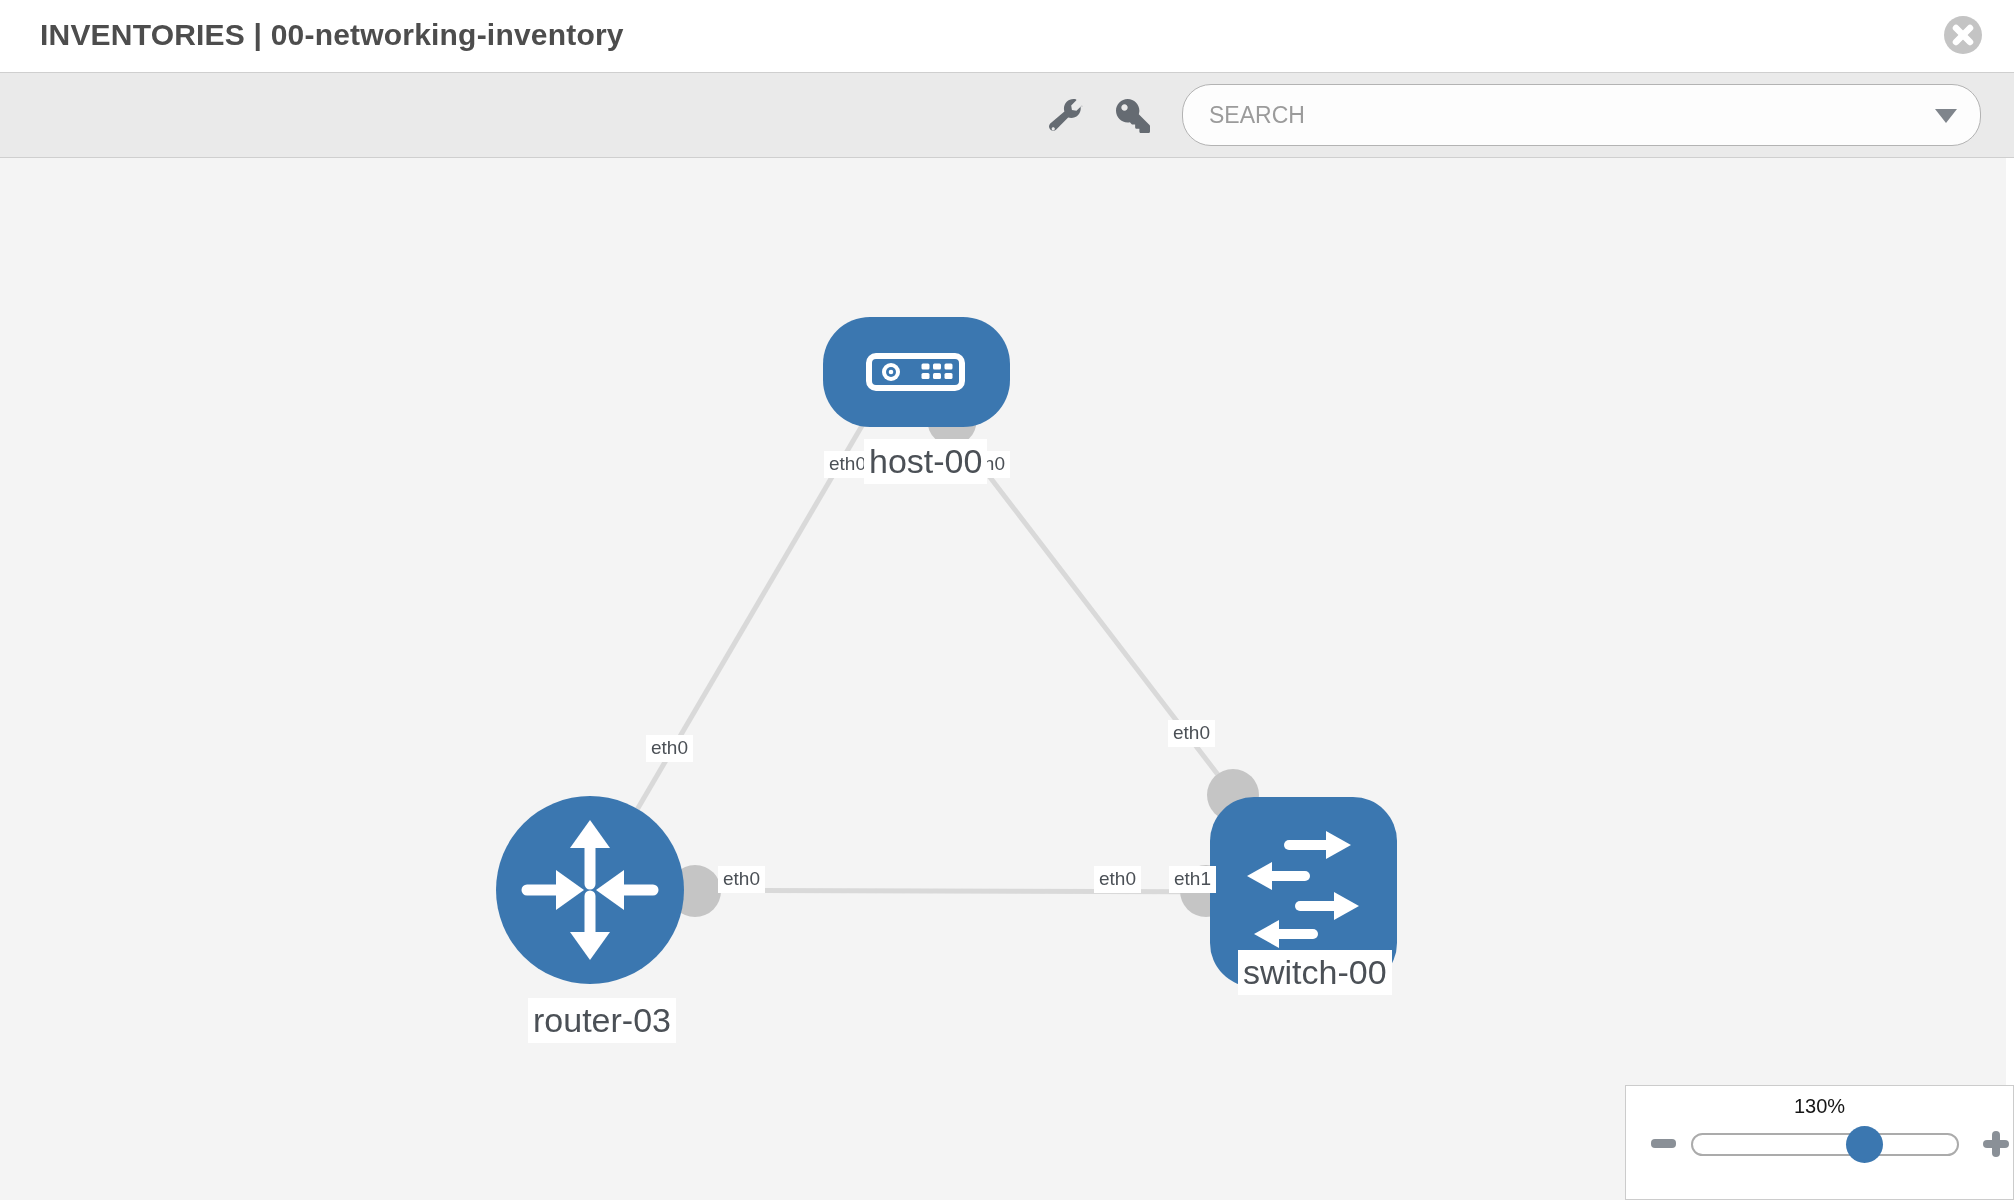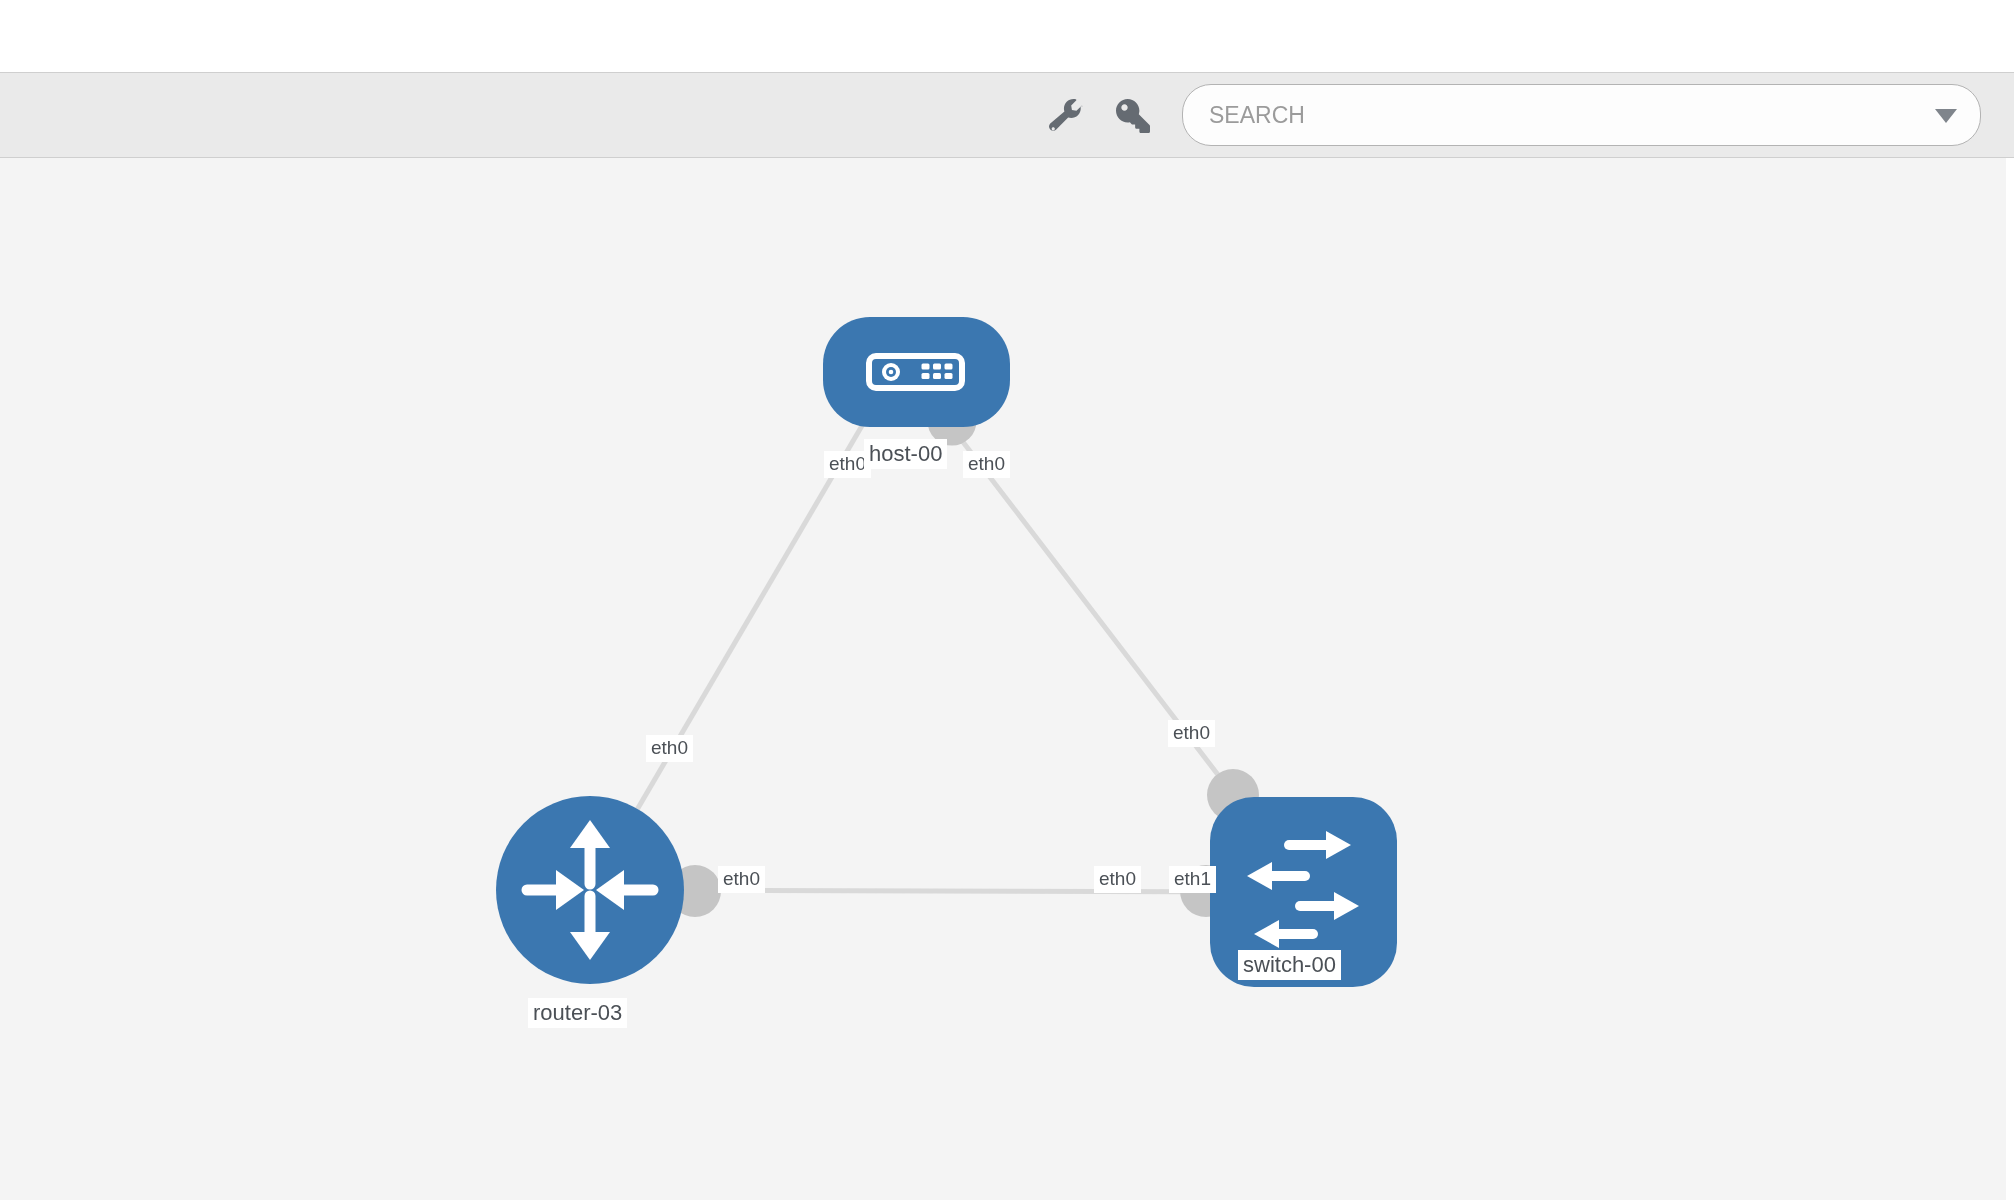--- a/index.html
+++ b/index.html
@@ -21,38 +21,48 @@
   .dd-search { left:1182px; width:799px; padding-left:26px;border-radius:29px; }
   .dd-search .caret { right:23px; }
   .tool-btn { position:absolute; top:21px; width:44px; height:44px; display:flex; align-items:center; justify-content:center; cursor:pointer; }
   .tool-btn svg { width:34px; height:34px; fill:#656b72; }
   .btn-wrench { left:1044px; }
   .btn-key { left:1111px; }
 
   
   .canvas { position:absolute; left:0; top:158px; width:2006px; height:1042px; background:#f4f4f4; }
   .net-svg { position:absolute; left:0; top:0; }
-  .node-label { position:absolute; font-size:22px; color:#4b5056; background:#ffffff; padding:2px 5px; line-height:1.2; white-space:nowrap; z-index:7; }
+  .node-label { position:absolute; font-size:34px; color:#4b5056; background:#ffffff; padding:2px 5px; line-height:1.2; white-space:nowrap; z-index:7; }
   .if-label { position:absolute; font-size:19px; color:#4b5056; background:#ffffff; padding:2px 5px; line-height:1.2; white-space:nowrap; z-index:4; }
 
   
   .zoom-panel { position:absolute; left:1625px; top:1085px; width:389px; height:115px; background:#ffffff; border:1px solid #cccccc; z-index:20; }
   .zoom-level { position:absolute; left:0; top:9px; width:100%; text-align:center; font-size:20px; color:#161616; }
   .zoom-minus { position:absolute; left:25px; top:53px; width:25px; height:9px; background:#8a9097; border-radius:4px; cursor:pointer; }
   .zoom-plus { position:absolute; left:357px; top:45px; width:26px; height:26px; cursor:pointer; }
   .zoom-plus::before { content:""; position:absolute; left:0; top:9px; width:26px; height:8px; background:#8a9097; border-radius:4px; }
   .zoom-plus::after  { content:""; position:absolute; left:9px; top:0; width:8px; height:26px; background:#8a9097; border-radius:4px; }
   .zoom-track { position:absolute; left:65px; top:47px; width:268px; height:23px; background:#fff; border:2px solid #ababab; border-radius:12px; cursor:pointer; }
   .zoom-thumb { position:absolute; left:153px; top:-9px; width:37px; height:37px; border-radius:50%; background:#3b77b0; cursor:grab; }
 </style>
 </head>
 <body>
 
 <div class="stage">
 
+  <div class="header">
+    <div class="page-title">INVENTORIES | 00-networking-inventory</div>
+    <div class="close-btn">
+      <svg width="38" height="38" viewBox="0 0 38 38">
+        <circle cx="19" cy="19" r="19" fill="#c4c4c4"></circle>
+        <line x1="12" y1="12" x2="26" y2="26" stroke="#ffffff" stroke-width="6.5" stroke-linecap="round"></line>
+        <line x1="26" y1="12" x2="12" y2="26" stroke="#ffffff" stroke-width="6.5" stroke-linecap="round"></line>
+      </svg>
+    </div>
+  </div>
 
   <div class="toolbar">
 
     <div class="tool-btn btn-wrench">
       <svg viewBox="0 0 512 512">
         <path d="M507.73 109.1c-2.24-9.03-13.54-12.09-20.12-5.51l-74.36 74.36-67.88-11.31-11.31-67.88 74.36-74.36c6.62-6.62 3.43-17.9-5.66-20.16-47.38-11.74-99.55.91-136.58 37.93-39.64 39.64-50.55 97.1-34.05 147.2L18.74 368.58c-24.99 24.99-24.99 65.51 0 90.5 24.99 24.99 65.51 24.99 90.5 0l179.45-179.45c50.1 16.5 107.56 5.59 147.2-34.05 37.07-37.07 49.68-89.32 37.84-136.48zM64 472c-13.25 0-24-10.75-24-24 0-13.26 10.75-24 24-24s24 10.74 24 24c0 13.25-10.75 24-24 24z"></path>
       </svg>
     </div>
     <div class="tool-btn btn-key">
       <svg viewBox="0 0 512 512">
@@ -137,14 +147,22 @@
     <div class="if-label" style="left:1168px; top:562px;">eth0</div>
     <div class="if-label" style="left:718px; top:708px;">eth0</div>
     <div class="if-label" style="left:1094px; top:708px; z-index:4;">eth0</div>
     <div class="if-label" style="left:1169px; top:708px; z-index:5;">eth1</div>
 
     <div class="node-label" style="left:864px; top:281px;">host-00</div>
     <div class="node-label" style="left:528px; top:840px;">router-03</div>
     <div class="node-label" style="left:1238px; top:792px;">switch-00</div>
   </div>
 
+  <div class="zoom-panel">
+    <div class="zoom-level">130%</div>
+    <div class="zoom-minus"></div>
+    <div class="zoom-track">
+      <div class="zoom-thumb"></div>
+    </div>
+    <div class="zoom-plus"></div>
+  </div>
 
 </div>
 
 </body></html>

